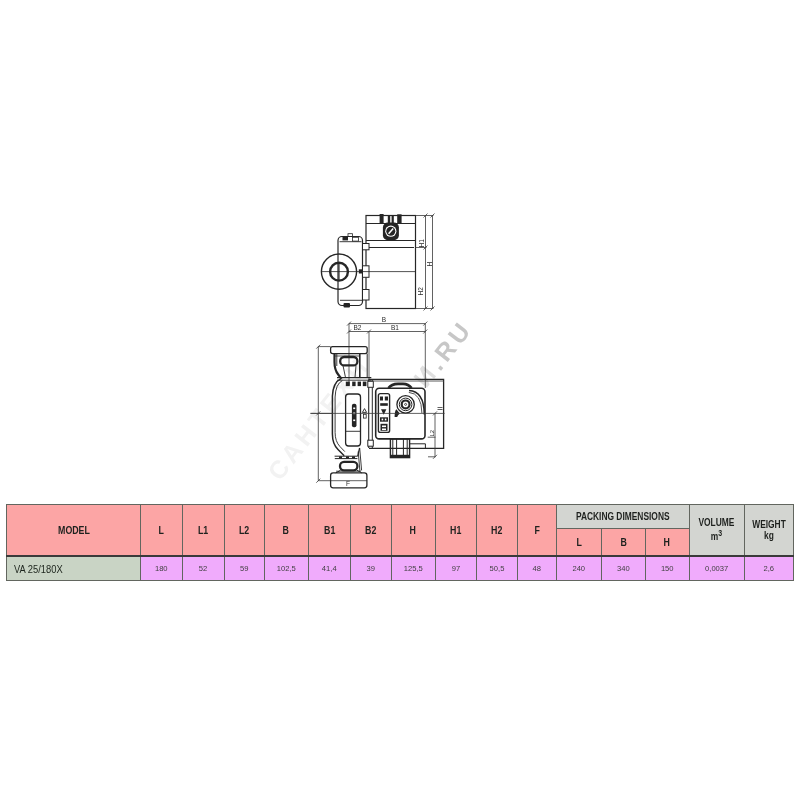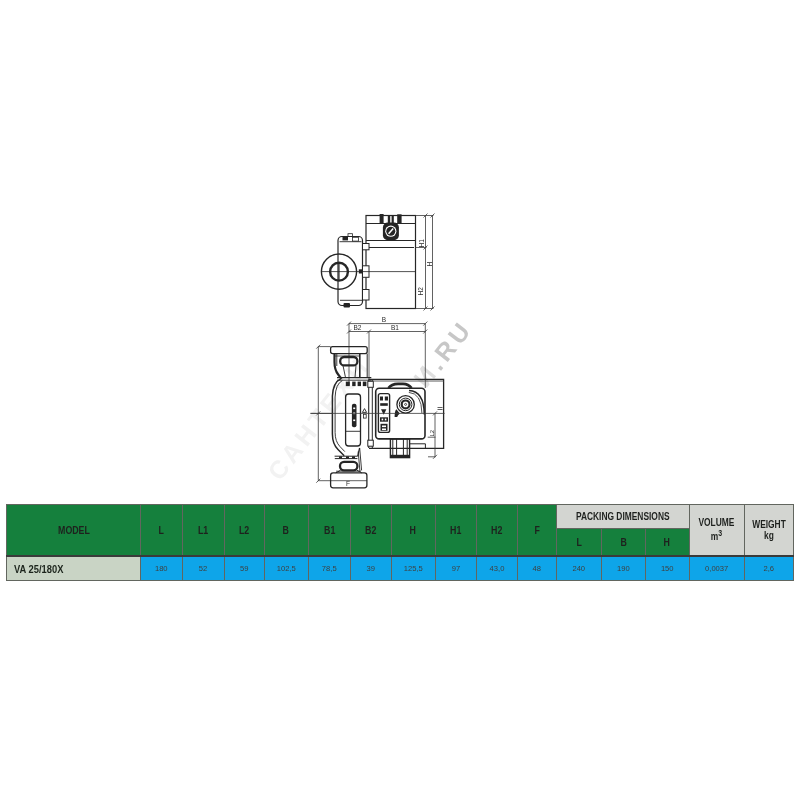--- a/index.html
+++ b/index.html
@@ -1,26 +1,26 @@
 <!DOCTYPE html>
 <html><head>
 <meta charset="utf-8">
 <style>
 html,body{margin:0;padding:0;background:#fff;width:800px;height:800px;overflow:hidden;
 font-family:"Liberation Sans",sans-serif;}
 #wrap{position:relative;width:800px;height:800px;}
 svg{position:absolute;left:0;top:0;}
 table{border-collapse:collapse;table-layout:fixed;position:absolute;left:6px;top:504px;width:787px;}
 td{border:1px solid #62665f;padding:0;text-align:center;vertical-align:middle;overflow:hidden;}
-td.hd{background:#15803d;color:#1e211e;font-weight:bold;font-size:10.5px;}
+td.hd{background:#fca5a5;color:#1e211e;font-weight:bold;font-size:10.5px;}
 td.hd span,td.hd2 span{display:inline-block;transform:scaleX(0.84);transform-origin:50% 50%;}
 td.model span{display:inline-block;transform:scaleX(0.85);transform-origin:0 50%;}
 td.hd2{background:#d3d5d1;color:#1e211e;font-weight:bold;font-size:10px;}
-td.model{background:#c9d4c5;color:#1c241c;font-weight:bold;font-size:11px;text-align:left;padding-left:7px;}
-td.val{background:#0ea5e9;color:#3f3f3f;font-size:7.6px;font-weight:normal;}
+td.model{background:#c9d4c5;color:#1c241c;font-weight:normal;font-size:11px;text-align:left;padding-left:7px;}
+td.val{background:#f0abfc;color:#3f3f3f;font-size:7.6px;font-weight:normal;}
 tr.data td{border-top:2px solid #3a3a3a;}
 </style>
 </head>
 <body>
 <div id="wrap">
 
 <svg width="800" height="800" viewBox="0 0 800 800">
 <g stroke="#262626" fill="none" stroke-width="1.2">
 
 <g stroke="none" font-family="Liberation Sans,sans-serif" font-weight="bold">
@@ -295,27 +295,27 @@
 <td class="hd"><span>B</span></td>
 <td class="hd"><span>H</span></td>
 </tr>
 
 <tr class="data" style="height:24.5px">
 <td class="model"><span>VA 25/180X</span></td>
 <td class="val">180</td>
 <td class="val">52</td>
 <td class="val">59</td>
 <td class="val">102,5</td>
-<td class="val">78,5</td>
+<td class="val">41,4</td>
 <td class="val">39</td>
 <td class="val">125,5</td>
 <td class="val">97</td>
-<td class="val">43,0</td>
+<td class="val">50,5</td>
 <td class="val">48</td>
 <td class="val">240</td>
-<td class="val">190</td>
+<td class="val">340</td>
 <td class="val">150</td>
 <td class="val">0,0037</td>
 <td class="val">2,6</td>
 </tr>
 </tbody>
 </table>
 </div>
 
 </body></html>

